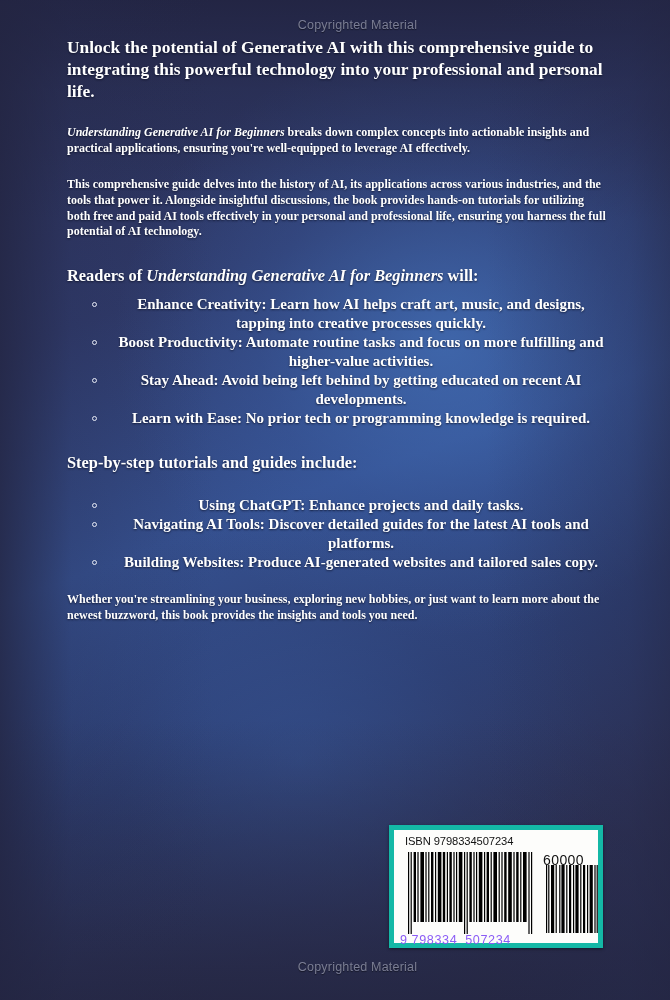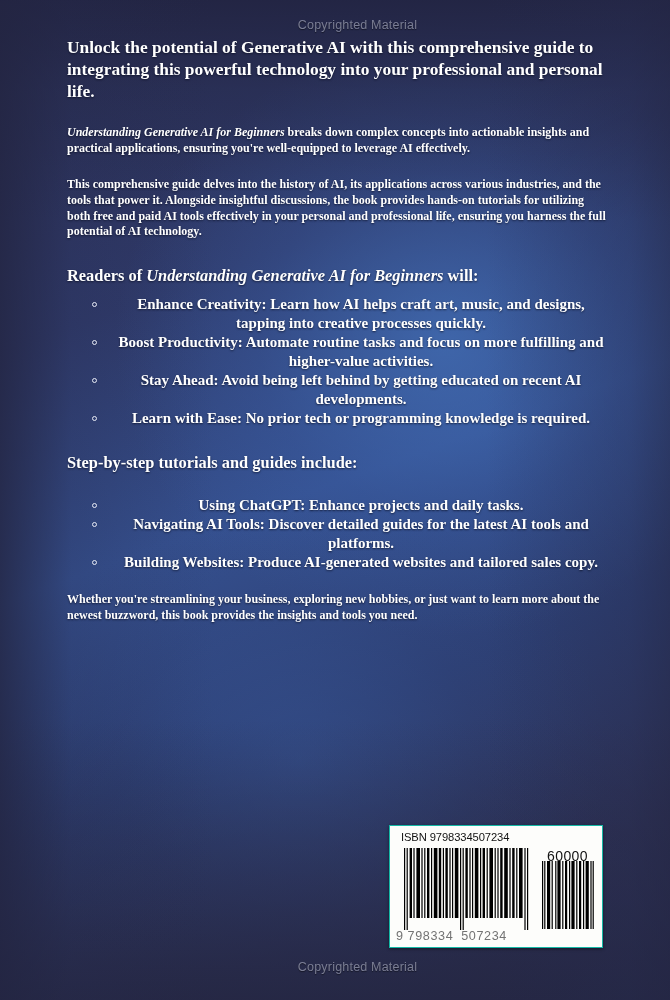--- a/index.html
+++ b/index.html
@@ -113,21 +113,21 @@
   }
 
   
   .barcode-box {
     position: absolute;
     left: 389px;
     top: 825px;
     width: 214px;
     height: 123px;
     background: #fdfdfb;
-    border: 1px solid #14b8a6;
+    border: 5px solid #14b8a6;
     box-shadow: 0 1px 3px rgba(0,0,0,0.45);
     box-sizing: border-box;
     padding: 0;
   }
   .isbn-text {
     position: absolute;
     left: 11px;
     top: 5px;
     font-family: "Liberation Sans", sans-serif;
     font-size: 11.2px;
@@ -159,21 +159,21 @@
     height: 68px;
   }
   .bars-main svg, .bars-addon svg { display:block; width:100%; height:100%; }
   .human-main {
     position: absolute;
     left: 6px;
     top: 103px;
     width: 138px;
     font-family: "Liberation Sans", sans-serif;
     font-size: 12.6px;
-    color: #737373;
+    color: #8b5cf6;
     letter-spacing: 0.6px;
     white-space: nowrap;
   }
   .human-main .lead-digit { margin-right: 4px; }
   .human-main .grp { margin-right: 8px; }
 </style>
 </head>
 <body>
 
 <div id="page">

